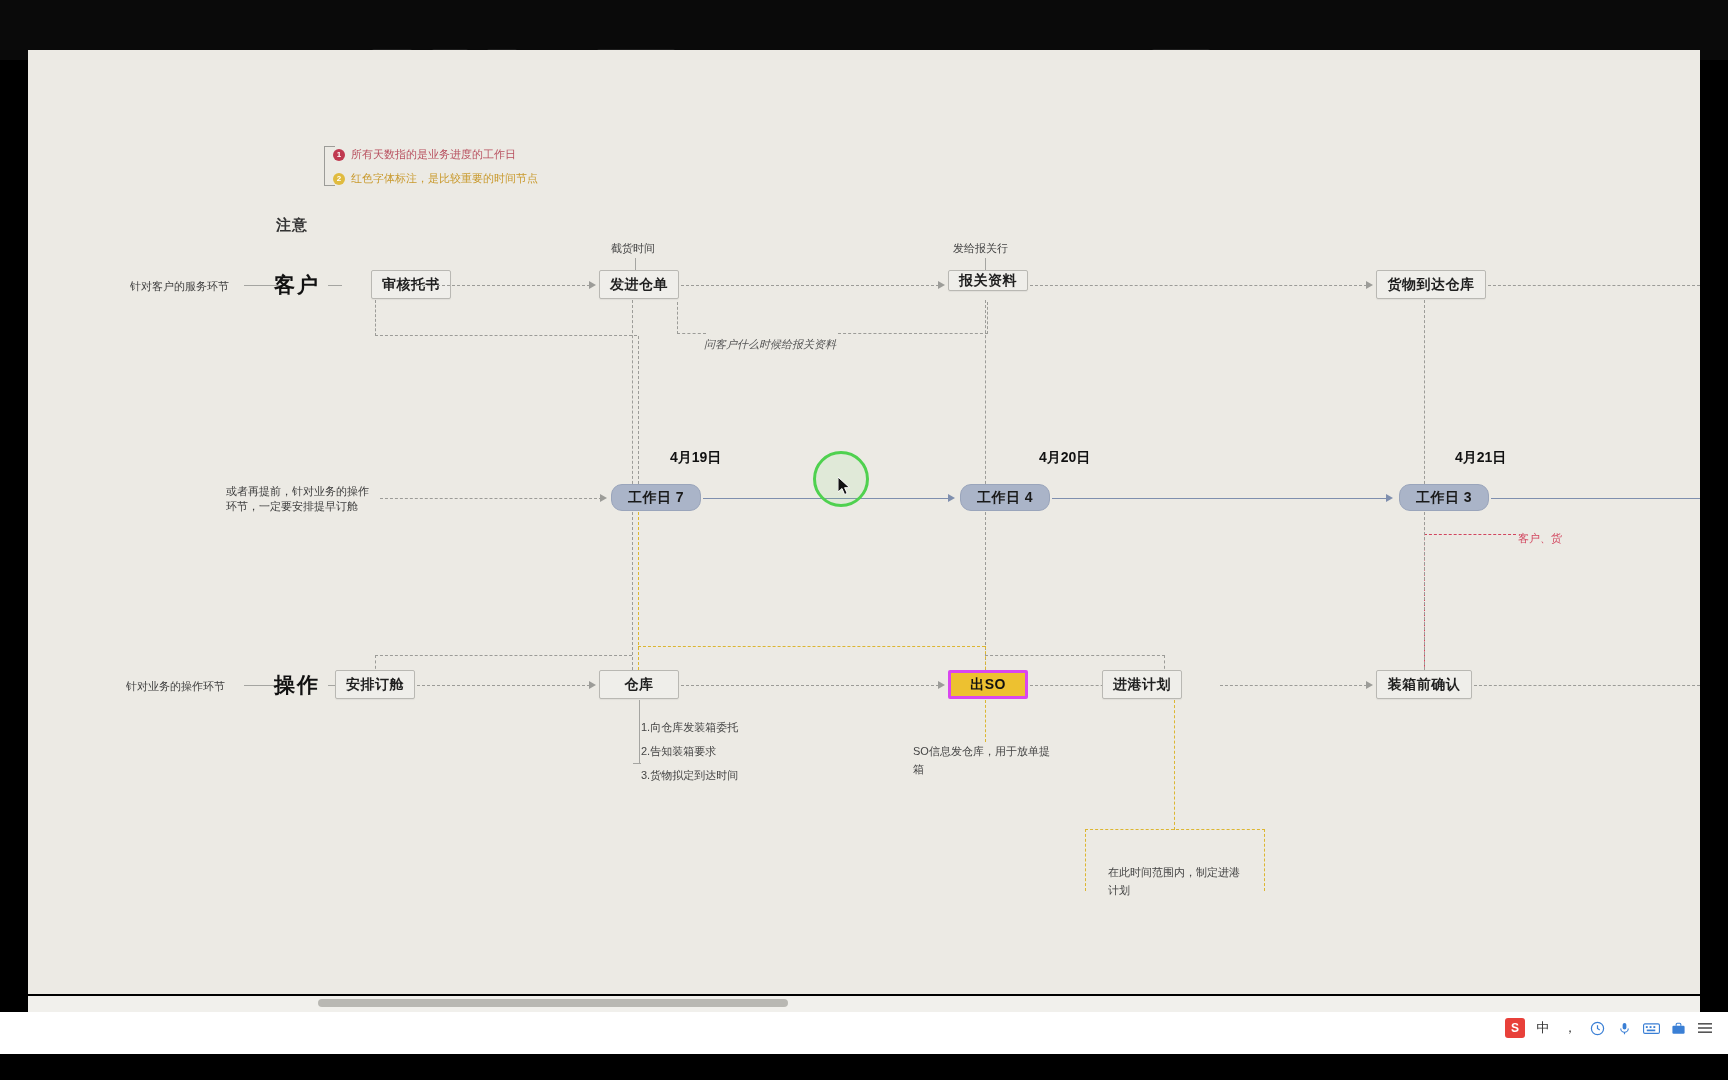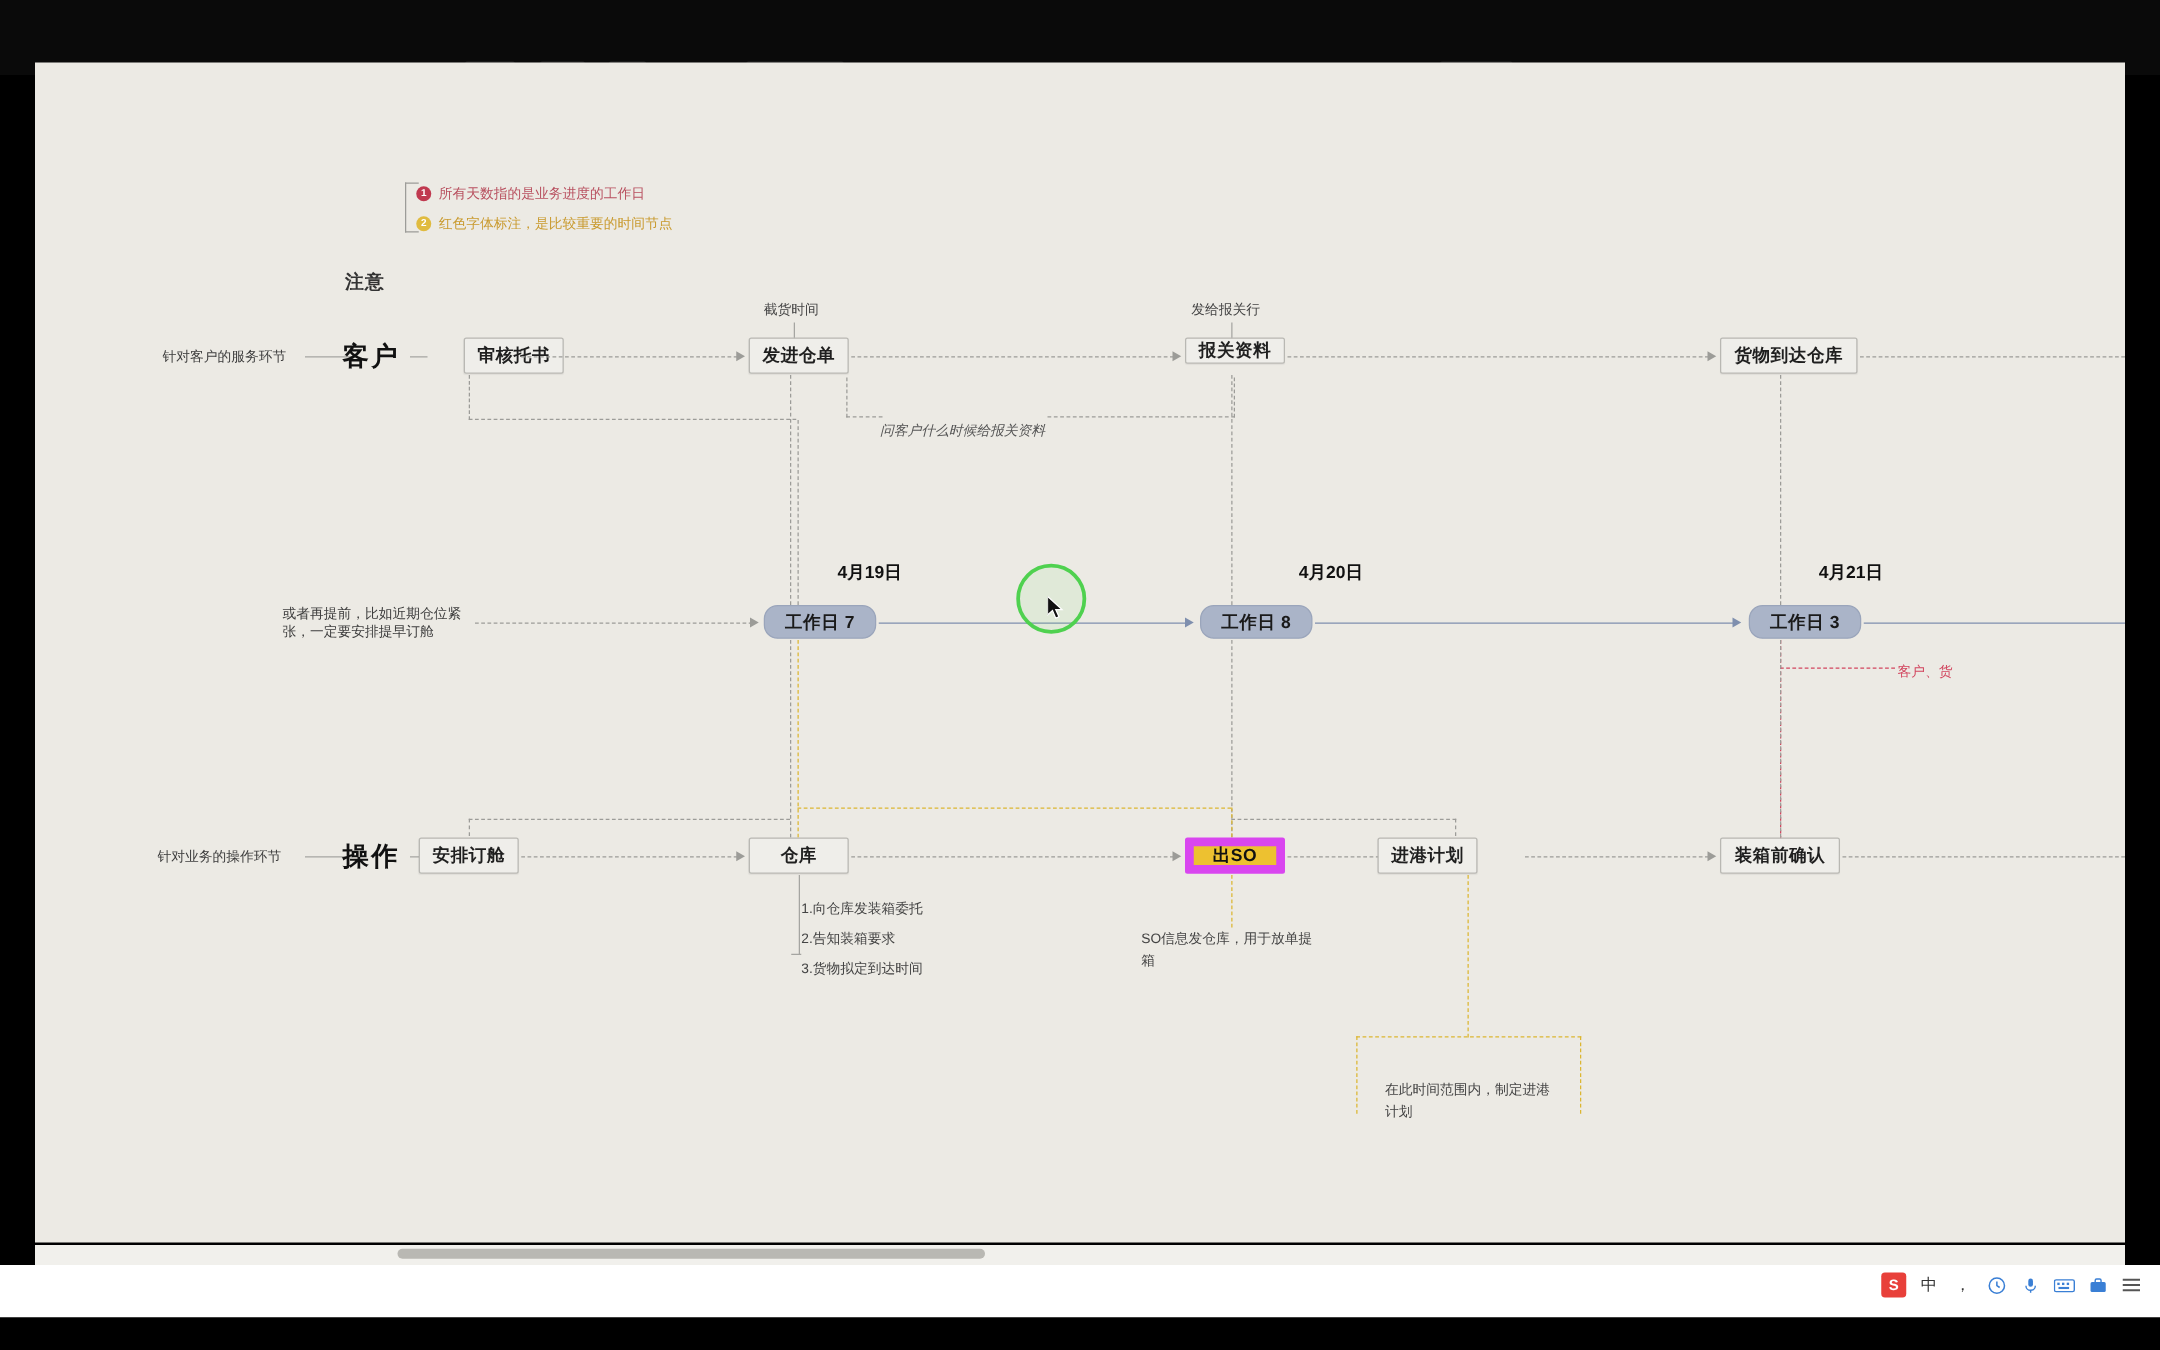--- a/index.html
+++ b/index.html
@@ -33,21 +33,21 @@
   }
   .node-rect{
     background:#efeeea;border:1px solid #b9b8b3;border-radius:2px;
     box-shadow:0 1px 1px rgba(0,0,0,.05);
   }
   .node-pill{
     background:#aab4c8;border:1px solid #9aa5bb;border-radius:11px;
     color:#1a1a1a;
   }
   .node-amber{
-    background:#edc130;border:7px solid #d946ef;border-radius:2px;color:#111;
+    background:#edc130;border:3px solid #d946ef;border-radius:2px;color:#111;
   }
 
   
   .lane-title{
     position:absolute;font-size:21px;font-weight:700;color:#111;
     letter-spacing:2px;white-space:nowrap;
   }
   .lane-desc{
     position:absolute;font-size:11px;color:#3c3c3c;white-space:nowrap;
     line-height:15px;
@@ -214,35 +214,35 @@
     <div class="vdash" style="left:604px;top:236px;height:194px;"></div>
     <div class="vdash" style="left:610px;top:272px;height:158px;"></div>
     <div class="arrow-down" style="left:603px;top:424px;"></div>
 
     <div class="vdash" style="left:957px;top:236px;height:194px;"></div>
     <div class="arrow-down" style="left:953px;top:424px;"></div>
 
     <div class="vdash" style="left:1396px;top:236px;height:194px;"></div>
     <div class="arrow-down" style="left:1392px;top:424px;"></div>
 
-    <div class="lane-desc" style="left:198px;top:420px;width:150px;white-space:normal;text-align:left;">或者再提前，比如近期仓位紧张，一定要安排提早订舱</div>
+    <div class="lane-desc" style="left:198px;top:420px;width:150px;white-space:normal;text-align:left;">或者再提前，针对业务的操作环节，一定要安排提早订舱</div>
 
     <div class="cap-date" style="left:642px;top:385px;">4月19日</div>
     <div class="cap-date" style="left:1011px;top:385px;">4月20日</div>
     <div class="cap-date" style="left:1427px;top:385px;">4月21日</div>
 
     <div class="hdash" style="left:352px;top:434px;width:222px;"></div>
     <div class="arrow" style="left:572px;top:430px;"></div>
 
     <div class="node node-pill" style="left:583px;top:420px;width:90px;height:27px;">工作日 7</div>
 
     <div class="hsolid" style="left:675px;top:434px;width:247px;"></div>
     <div class="arrow arrow-blue" style="left:920px;top:430px;"></div>
 
-    <div class="node node-pill" style="left:932px;top:420px;width:90px;height:27px;">工作日 8</div>
+    <div class="node node-pill" style="left:932px;top:420px;width:90px;height:27px;">工作日 4</div>
 
     <div class="hsolid" style="left:1024px;top:434px;width:336px;"></div>
     <div class="arrow arrow-blue" style="left:1358px;top:430px;"></div>
 
     <div class="node node-pill" style="left:1371px;top:420px;width:90px;height:27px;border-radius:11px;">工作日 3</div>
 
     <div class="hsolid" style="left:1463px;top:434px;width:209px;"></div>
 
     <div class="cap-red" style="left:1490px;top:466px;">客户、货</div>
     <div class="vdash-red" style="left:1396px;top:448px;height:175px;"></div>

